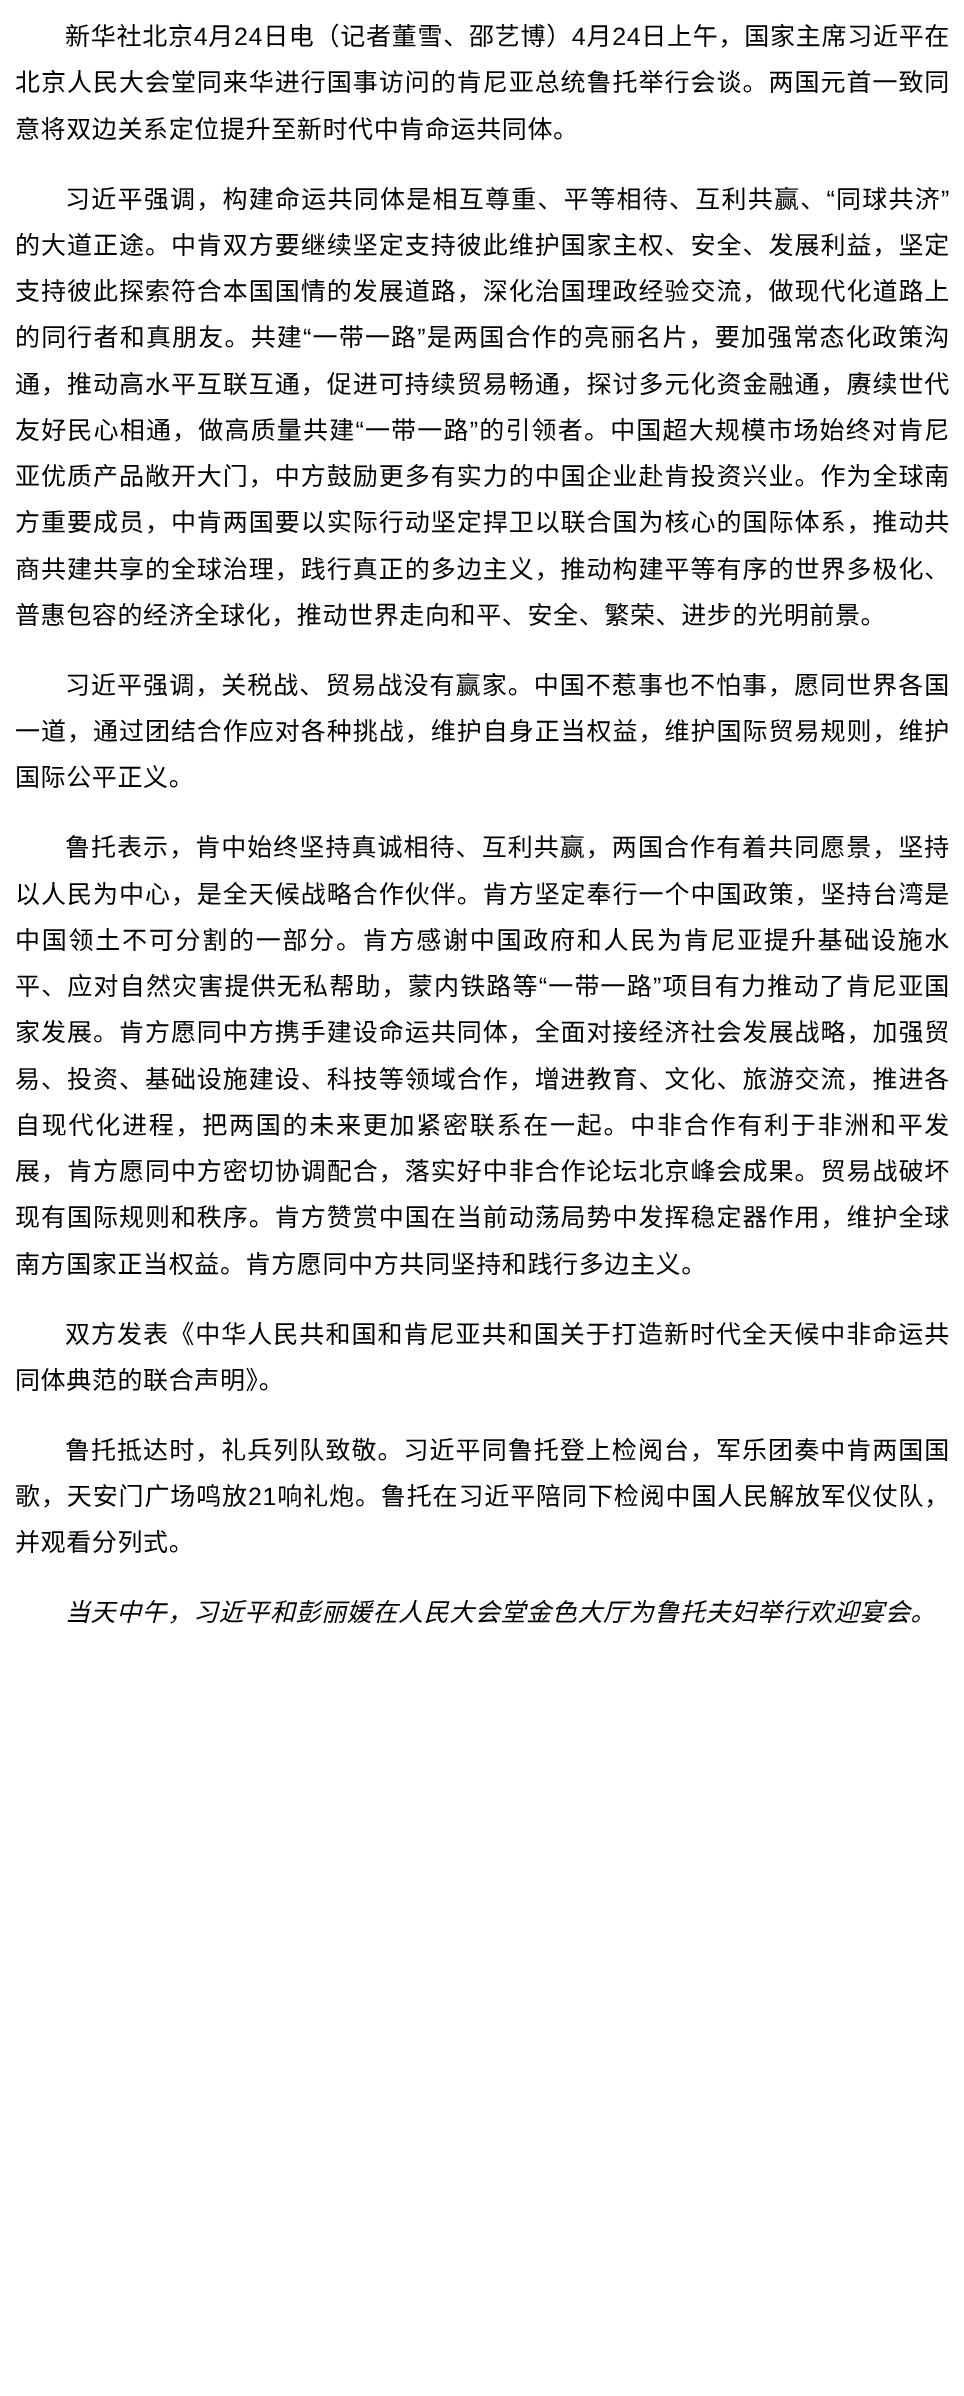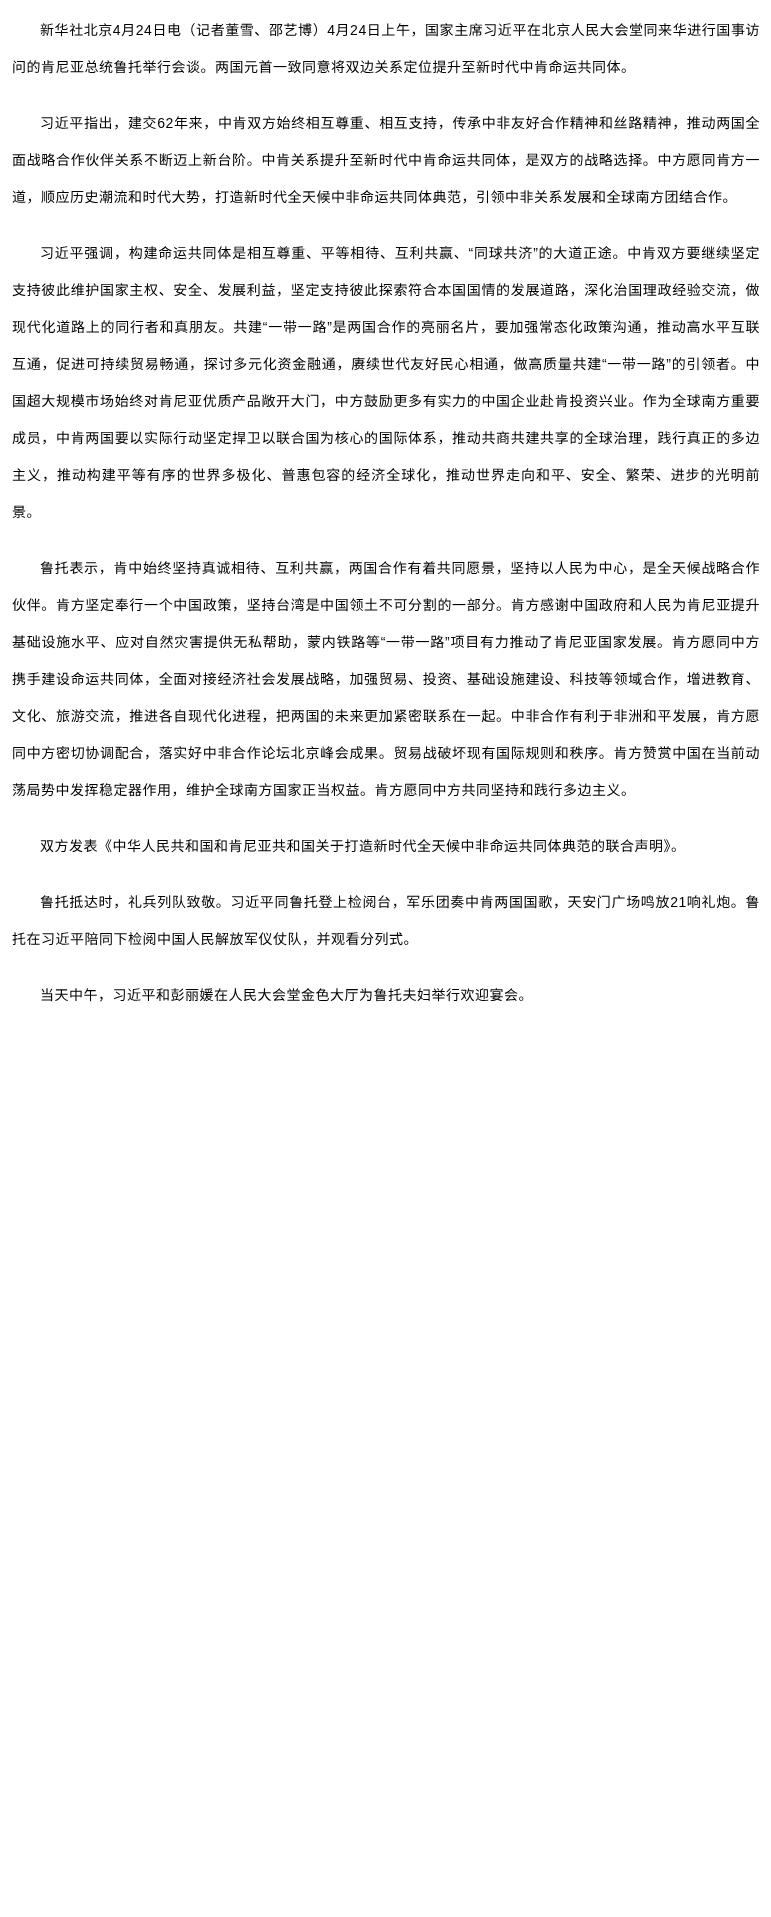--- a/index.html
+++ b/index.html
@@ -13,37 +13,38 @@
   }
   .article {
     box-sizing: border-box;
     width: 771px;
     min-height: 1917px;
     padding: 12px 11px 24px 12px;
     background: #ffffff;
   }
   .article p {
     margin: 0 0 19px 0;
-    font-size: 14px;
+    font-size: 20px;
     line-height: 37px;
     color: #000000;
     text-align: justify;
     text-indent: 2em;
     letter-spacing: 0.5px;
     word-break: break-all;
   }
   .article p:last-child {
     margin-bottom: 0;
+    font-style: italic;
   }
 </style>
 </head>
 <body>
 
 <div class="article">
   <p>新华社北京4月24日电（记者董雪、邵艺博）4月24日上午，国家主席习近平在北京人民大会堂同来华进行国事访问的肯尼亚总统鲁托举行会谈。两国元首一致同意将双边关系定位提升至新时代中肯命运共同体。</p>
-  <p>习近平指出，建交62年来，中肯双方始终相互尊重、相互支持，传承中非友好合作精神和丝路精神，推动两国全面战略合作伙伴关系不断迈上新台阶。中肯关系提升至新时代中肯命运共同体，是双方的战略选择。中方愿同肯方一道，顺应历史潮流和时代大势，打造新时代全天候中非命运共同体典范，引领中非关系发展和全球南方团结合作。</p>
   <p>习近平强调，构建命运共同体是相互尊重、平等相待、互利共赢、“同球共济”的大道正途。中肯双方要继续坚定支持彼此维护国家主权、安全、发展利益，坚定支持彼此探索符合本国国情的发展道路，深化治国理政经验交流，做现代化道路上的同行者和真朋友。共建“一带一路”是两国合作的亮丽名片，要加强常态化政策沟通，推动高水平互联互通，促进可持续贸易畅通，探讨多元化资金融通，赓续世代友好民心相通，做高质量共建“一带一路”的引领者。中国超大规模市场始终对肯尼亚优质产品敞开大门，中方鼓励更多有实力的中国企业赴肯投资兴业。作为全球南方重要成员，中肯两国要以实际行动坚定捍卫以联合国为核心的国际体系，推动共商共建共享的全球治理，践行真正的多边主义，推动构建平等有序的世界多极化、普惠包容的经济全球化，推动世界走向和平、安全、繁荣、进步的光明前景。</p>
+  <p>习近平强调，关税战、贸易战没有赢家。中国不惹事也不怕事，愿同世界各国一道，通过团结合作应对各种挑战，维护自身正当权益，维护国际贸易规则，维护国际公平正义。</p>
   <p>鲁托表示，肯中始终坚持真诚相待、互利共赢，两国合作有着共同愿景，坚持以人民为中心，是全天候战略合作伙伴。肯方坚定奉行一个中国政策，坚持台湾是中国领土不可分割的一部分。肯方感谢中国政府和人民为肯尼亚提升基础设施水平、应对自然灾害提供无私帮助，蒙内铁路等“一带一路”项目有力推动了肯尼亚国家发展。肯方愿同中方携手建设命运共同体，全面对接经济社会发展战略，加强贸易、投资、基础设施建设、科技等领域合作，增进教育、文化、旅游交流，推进各自现代化进程，把两国的未来更加紧密联系在一起。中非合作有利于非洲和平发展，肯方愿同中方密切协调配合，落实好中非合作论坛北京峰会成果。贸易战破坏现有国际规则和秩序。肯方赞赏中国在当前动荡局势中发挥稳定器作用，维护全球南方国家正当权益。肯方愿同中方共同坚持和践行多边主义。</p>
   <p>双方发表《中华人民共和国和肯尼亚共和国关于打造新时代全天候中非命运共同体典范的联合声明》。</p>
   <p>鲁托抵达时，礼兵列队致敬。习近平同鲁托登上检阅台，军乐团奏中肯两国国歌，天安门广场鸣放21响礼炮。鲁托在习近平陪同下检阅中国人民解放军仪仗队，并观看分列式。</p>
   <p>当天中午，习近平和彭丽媛在人民大会堂金色大厅为鲁托夫妇举行欢迎宴会。</p>
 
 </div>
 
 </body></html>

